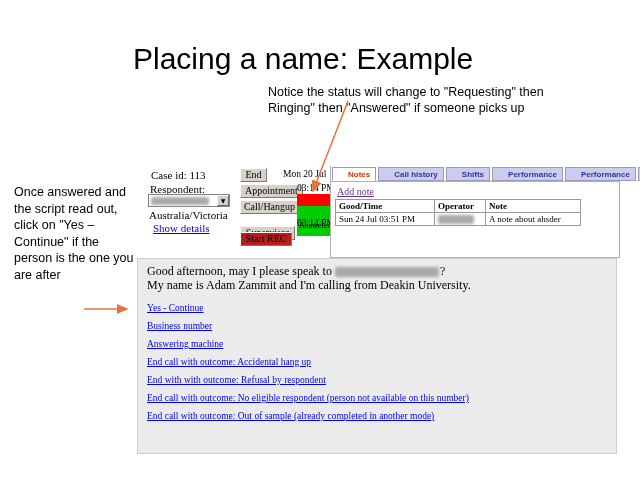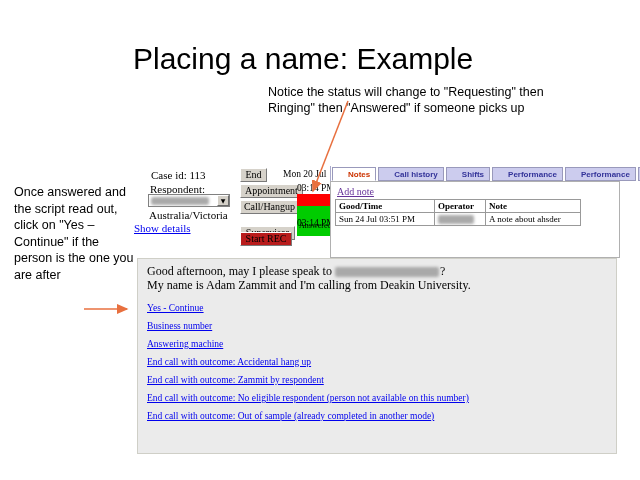--- a/index.html
+++ b/index.html
@@ -107,21 +107,21 @@
 
     <div class="abs" style="left:18px;top:6px;">Case id: 113</div>
     <div class="abs" style="left:17px;top:20px;">Respondent:</div>
 
     <div class="combobox">
       <div class="blur-blob"></div>
       <div class="combo-btn">▼</div>
     </div>
 
     <div class="abs" style="left:16px;top:46px;">Australia/Victoria</div>
-    <div class="abs app-link" style="left:1px;top:59px;">Show details</div>
+    <div class="abs app-link" style="left:20px;top:59px;">Show details</div>
 
     <div class="app-btn" style="top:5px;width:27px;">End</div>
     <div class="app-btn" style="top:21px;width:63px;">Appointment</div>
     <div class="app-btn" style="top:37px;width:59px;">Call/Hangup</div>
     <div class="app-btn" style="top:63px;width:55px;">Supervisor</div>
     <div class="app-btn rec" style="top:69px;width:52px;">Start REC</div>
 
     <div class="status-text" style="left:150px;top:6px;">Mon 20 Jul</div>
     <div class="status-text" style="left:164px;top:20px;">03:14 PM</div>
     <div class="status-box voip-box" style="top:31px;">VoIP: Off</div>
@@ -162,20 +162,20 @@
 
     <div id="script-panel">
       <div class="script-line"><span>Good afternoon, may I please speak to</span><span class="name-blob blur-blob"></span><span>?</span></div>
       <div class="script-line">My name is Adam Zammit and I'm calling from Deakin University.</div>
 
       <div id="outcome-links">
         <span class="outcome-link app-link">Yes - Continue</span>
         <span class="outcome-link app-link">Business number</span>
         <span class="outcome-link app-link">Answering machine</span>
         <span class="outcome-link app-link">End call with outcome: Accidental hang up</span>
-        <span class="outcome-link app-link">End call with outcome: Zammit by respondent</span>
+        <span class="outcome-link app-link">End with with outcome: Refusal by respondent</span>
         <span class="outcome-link app-link">End call with outcome: No eligible respondent (person not available on this number)</span>
         <span class="outcome-link app-link">End call with outcome: Out of sample (already completed in another mode)</span>
       </div>
     </div>
 
   </div>
 </div>
 
 </body></html>

